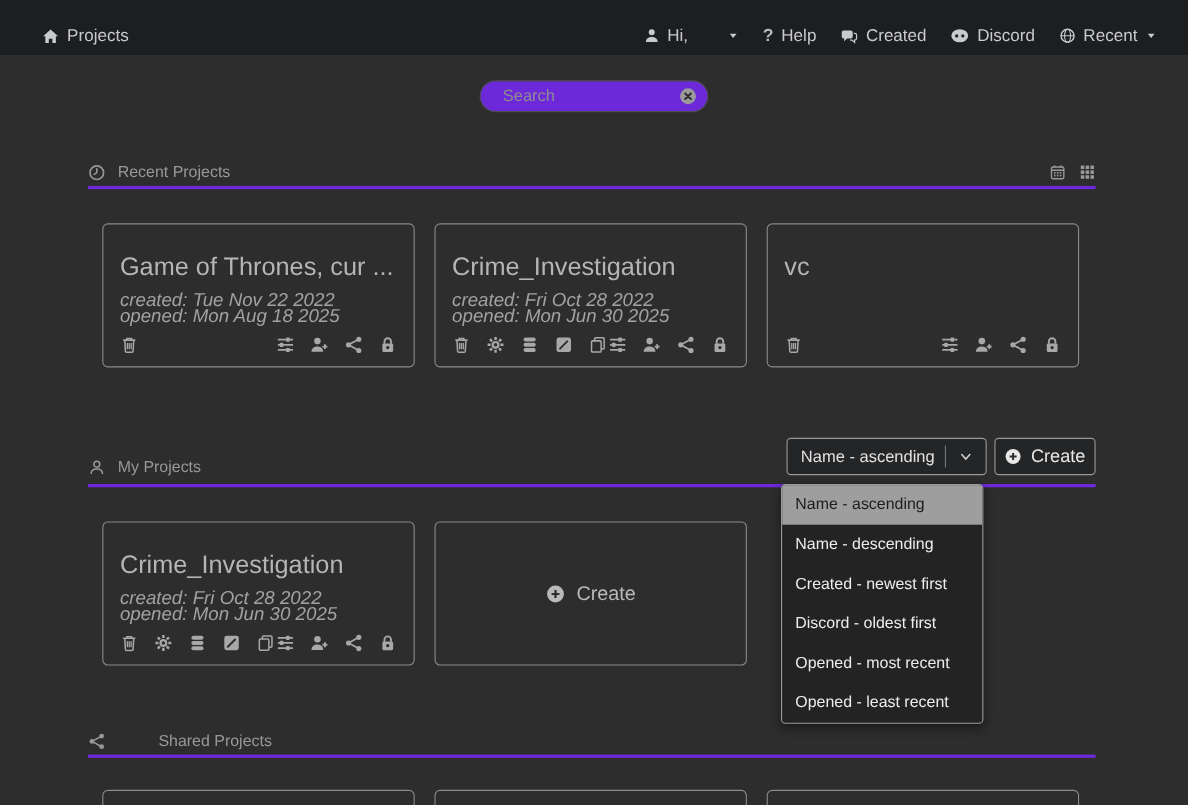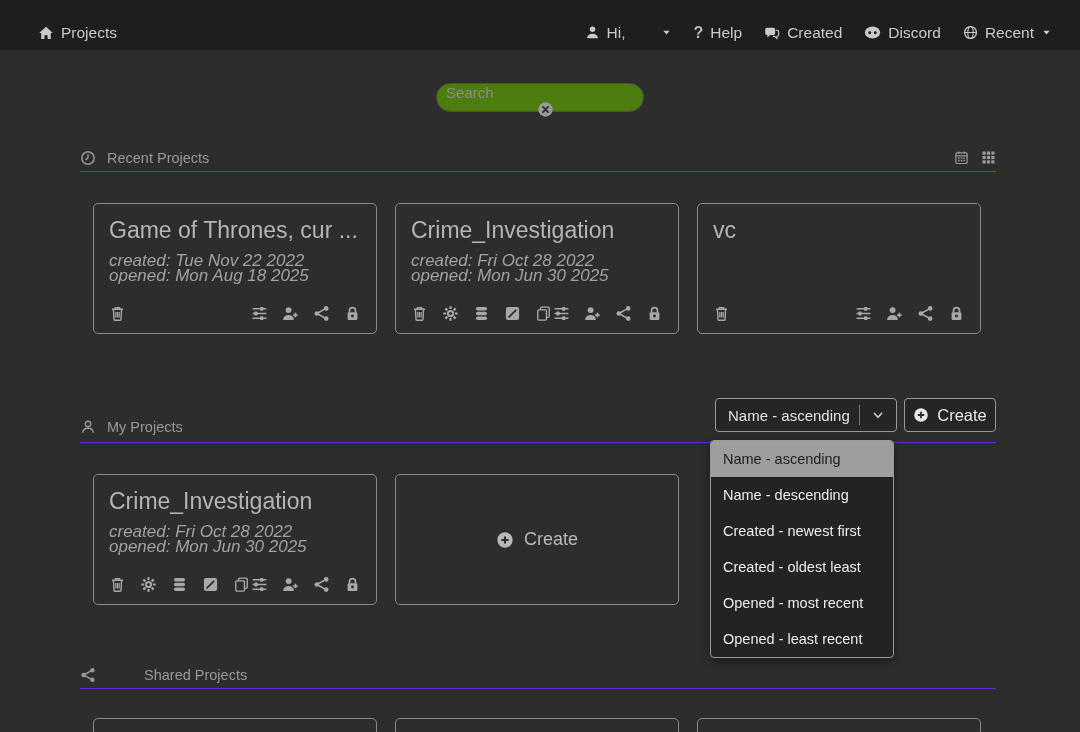--- a/index.html
+++ b/index.html
@@ -25,54 +25,54 @@
     padding:0 28px 0 38px;
   }
   .nav-left, .nav-right { display:flex; align-items:center;margin-top:15px; }
   .nav-right { gap:22px; }
   .nav-item { display:flex; align-items:center; gap:7px; cursor:pointer; }
   .nav-item .q { font-weight:bold; font-size:16px; color:#b9babc; }
   .caret-gap { margin-left:28px; }
 
   
   .search-bar {
-    position:absolute; top:83px; left:50%; transform:translateX(-50%);
+    position:absolute; top:73px; left:50%; transform:translateX(-50%);
     width:208px; height:29px; border-radius:15px;
-    background:#4d7c0f; border:1px solid #4d4d4d;
-    display:flex; align-items:center; padding:0 9px 0 20px;flex-direction:column;
+    background:#6d28d9; border:1px solid #4d4d4d;
+    display:flex; align-items:center; padding:0 9px 0 20px;
   }
   .search-bar input {
     flex:1; background:transparent; border:none; outline:none;
     color:#cfcfcf; font-size:15px; font-family:inherit; min-width:0;
   }
   .search-bar input::placeholder { color:#8d8d8d; }
   .search-clear { color:#9a9a9a; cursor:pointer; }
 
   
   .sec-head {
     position:absolute; left:80px; width:916px;
-    border-bottom:1px solid #6d28d9; color:#96989a; font-size:14.5px;
+    border-bottom:3px solid #6d28d9; color:#96989a; font-size:14.5px;
     display:flex; align-items:center; gap:11px;
   }
   .sec-head .head-icons { margin-left:auto; display:flex; gap:12px; color:#9a9a9a; }
   #recent-head { top:144px; height:28px; }
   #shared-head { top:661px; height:28px;gap:48px; }
   #my-head { top:398px; height:45px; align-items:stretch; justify-content:space-between; }
   #my-head .label-wrap { display:flex; align-items:flex-end; gap:11px; padding-bottom:7px; }
   #my-head .head-controls { display:flex; gap:7px; align-self:flex-start; }
 
   
   .cards-row { position:absolute; left:93px; display:flex; gap:18px; }
   #recent-row { top:203px; }
   #my-row { top:474px; }
   #shared-row { top:718px; }
   .card {
     width:284px; height:131px; background:#2d2d2d;
     border:1px solid #8a8a8a; border-radius:5px;
-    padding:12px 15px 11px; display:flex; flex-direction:column; cursor:pointer;
+    padding:24px 15px 11px; display:flex; flex-direction:column; cursor:pointer;
   }
   .card-title {
     font-size:23px; color:#b5b5b5; white-space:nowrap; overflow:hidden; margin-top:1px;
   }
   .card-meta { margin-top:9px; font-size:17px; font-style:italic; color:#a2a2a2; line-height:15px; }
   .card-actions { margin-top:auto; display:flex; justify-content:space-between; align-items:center; color:#a8a8a8; }
   .act-group { display:flex; gap:14px; align-items:center; }
   .ic-act { width:17px; height:17px; cursor:pointer; }
   .create-card {
     width:284px; height:131px; border:1px solid #8a8a8a; border-radius:5px;
@@ -461,21 +461,21 @@
         </span>
       <span>Create</span>
     </div>
   </div>
 </div>
 
 <div class="menu">
   <div class="menu-item selected">Name - ascending</div>
   <div class="menu-item">Name - descending</div>
   <div class="menu-item">Created - newest first</div>
-  <div class="menu-item">Created - oldest least</div>
+  <div class="menu-item">Discord - oldest first</div>
   <div class="menu-item">Opened - most recent</div>
   <div class="menu-item">Opened - least recent</div>
 </div>
 
 <div class="cards-row" id="my-row">
   <div class="card">
     <div class="card-title">Crime_Investigation</div>
     <div class="card-meta">
       <div>created: Fri Oct 28 2022</div>
       <div>opened: Mon Jun 30 2025</div>

